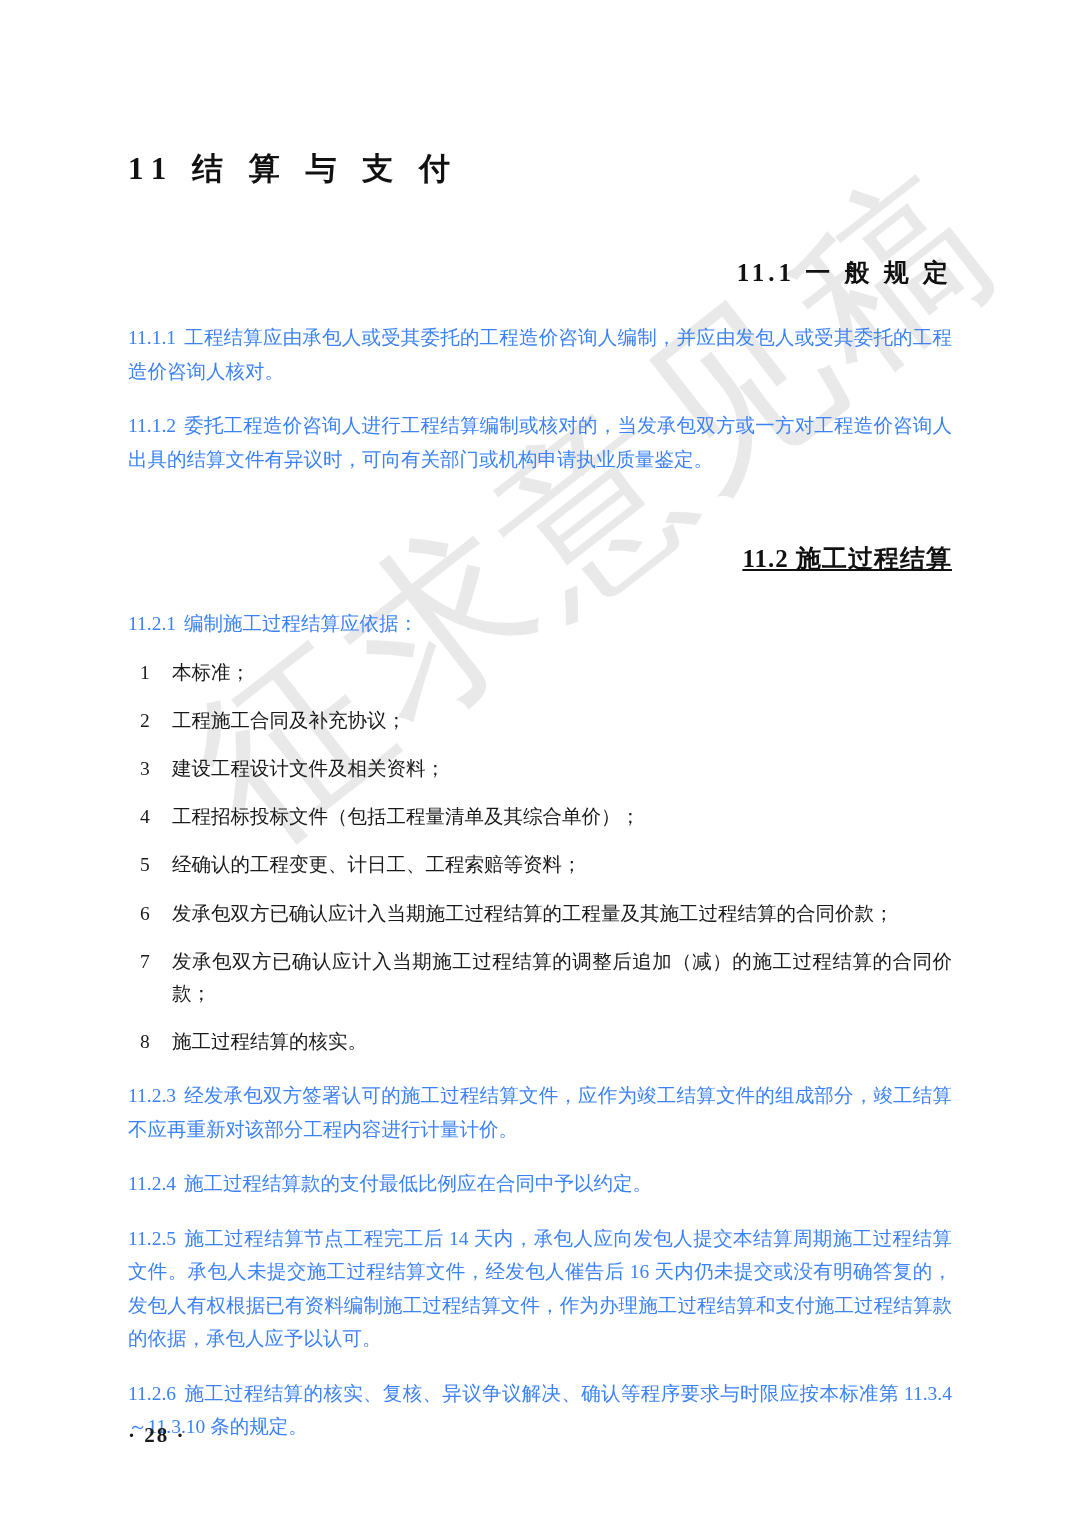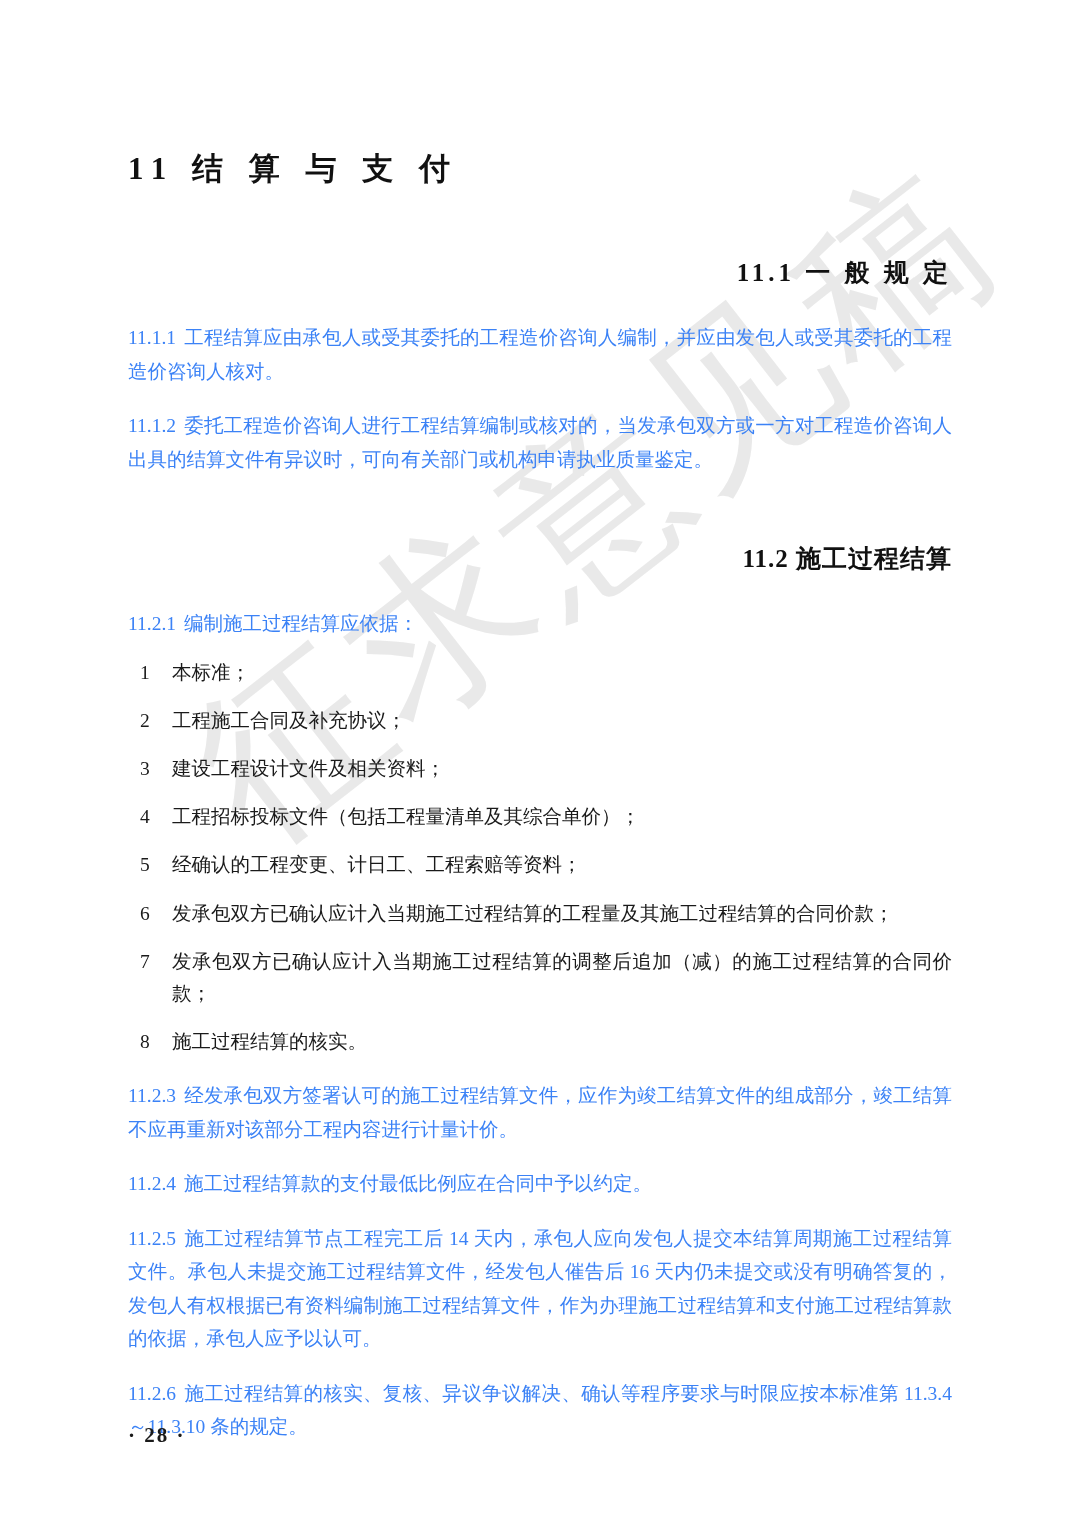--- a/index.html
+++ b/index.html
@@ -52,20 +52,21 @@
     margin: 0;
     padding-top: 66px;
     text-align: right;
     font-size: 25px;
     font-weight: bold;
     letter-spacing: 4px;
     color: #111;
   }
   h2.section-title.tight {
     letter-spacing: 1px;
+    text-decoration: underline;
   }
   p.para {
     margin: 0;
     padding-top: 21px;
     font-size: 19.5px;
     line-height: 1.72;
     text-align: justify;
     text-justify: inter-ideograph;
     color: #3b82f6;
   }

